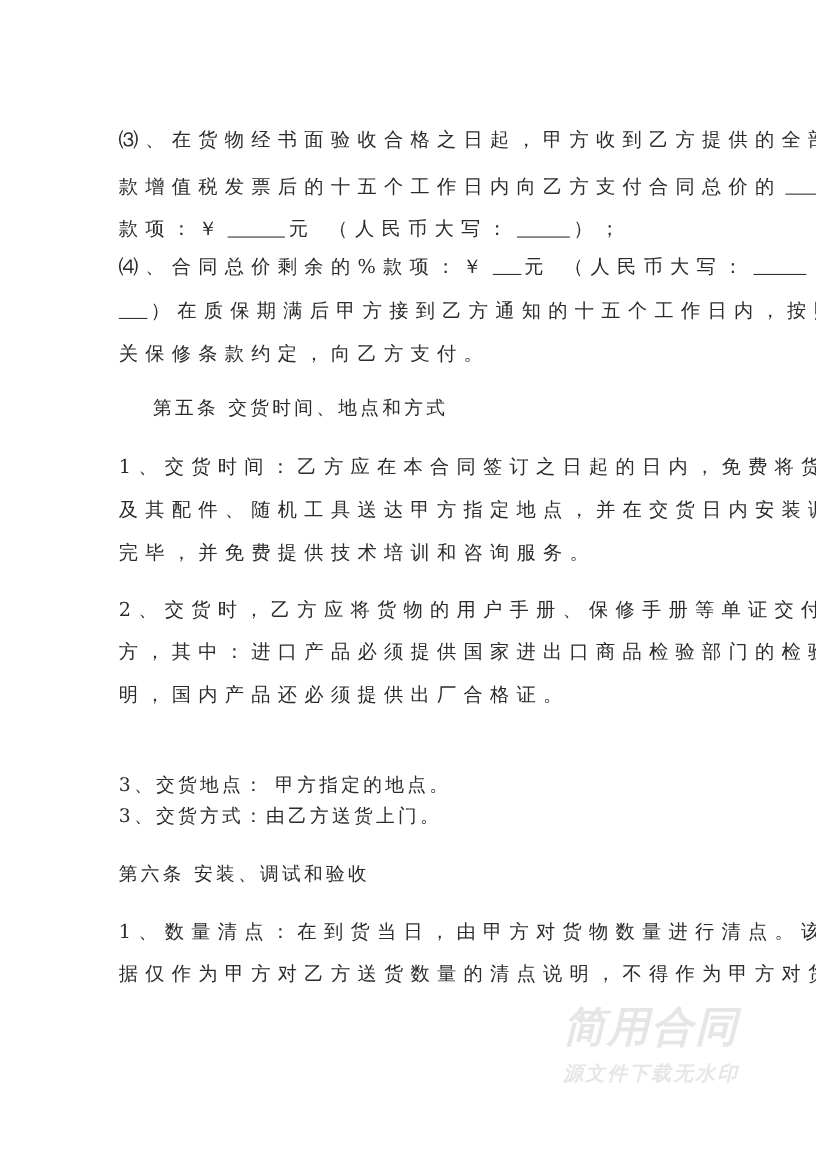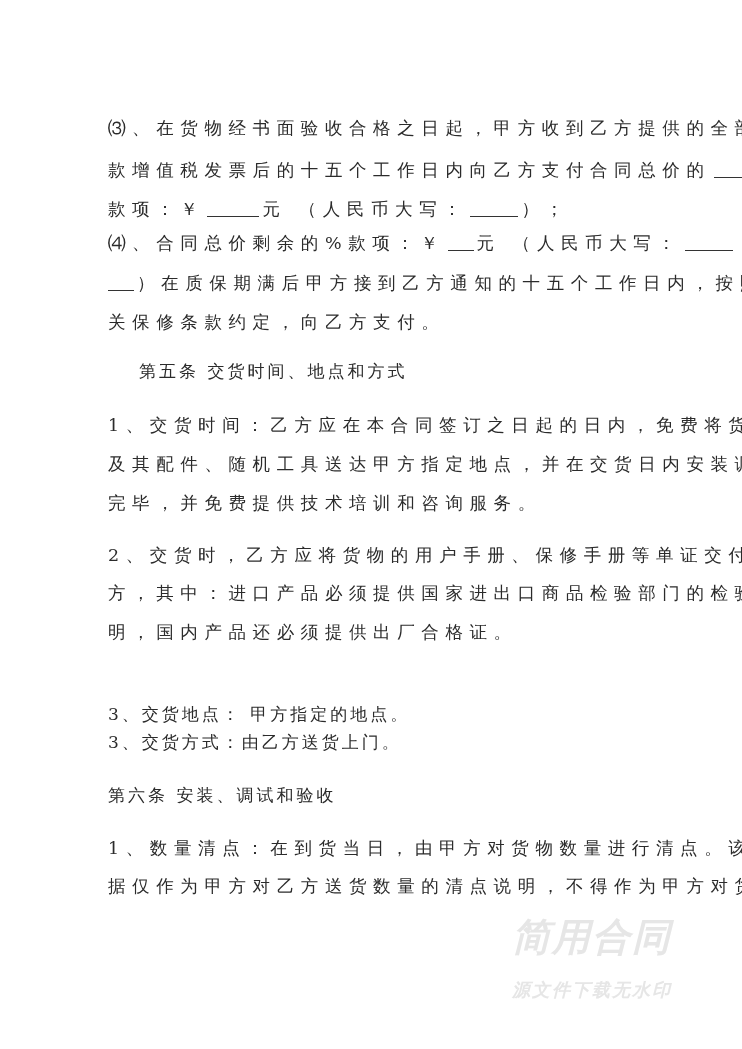--- a/index.html
+++ b/index.html
@@ -42,35 +42,35 @@
       height: 18px;
       vertical-align: -2px;
       margin: 0 3px;
     }
     .watermark {
       position: absolute;
       left: 512px;
       top: 915px;
       width: 175px;
       color: #e6e6e6;
-      font-family: Liberation Sans, sans-serif;
+      font-family: Liberation Mono, monospace;
       font-weight: bold;
       font-style: italic;
       text-align: left;
     }
     .watermark .wm-title {
       font-size: 38px;
       letter-spacing: 2px;
       line-height: 44px;
     }
     .watermark .wm-sub {
       font-size: 18px;
       letter-spacing: 2px;
       line-height: 30px;
-      margin-top: 16px;
+      margin-top: 4px;
     }
   </style>
 </head>
 <body>
 
 <div class="page">
 
   <div class="line" style="top:113px;">
     <span>⑶、在货物经书面验收合格之日起，甲方收到乙方提供的全部余</span>
   </div>

